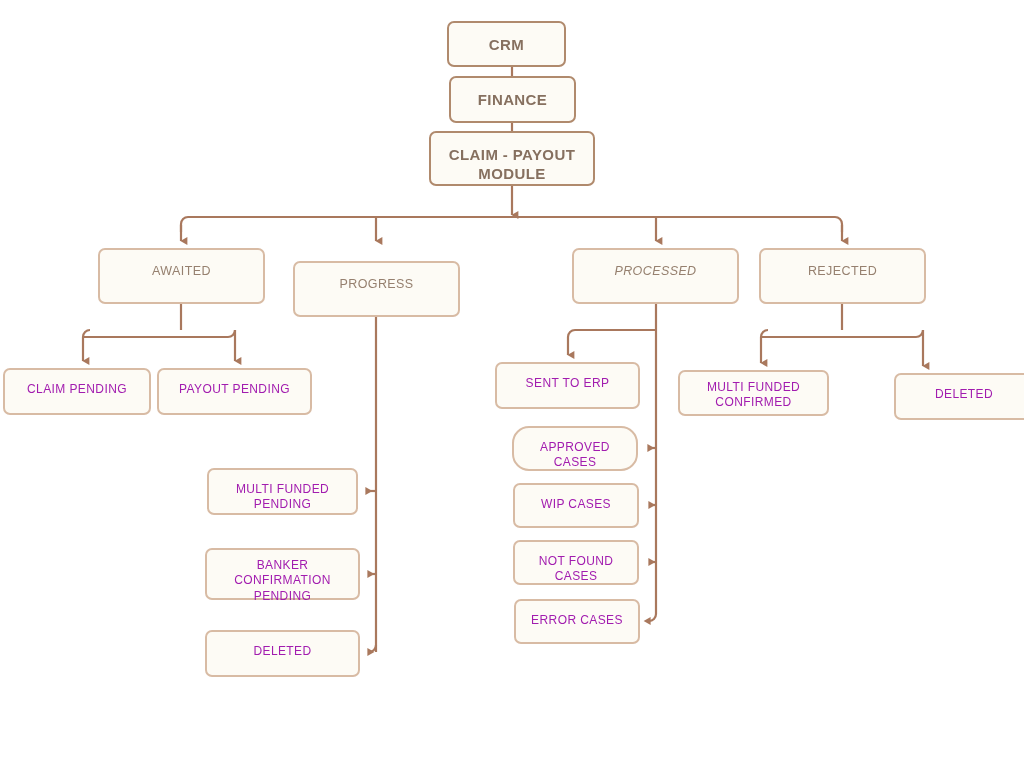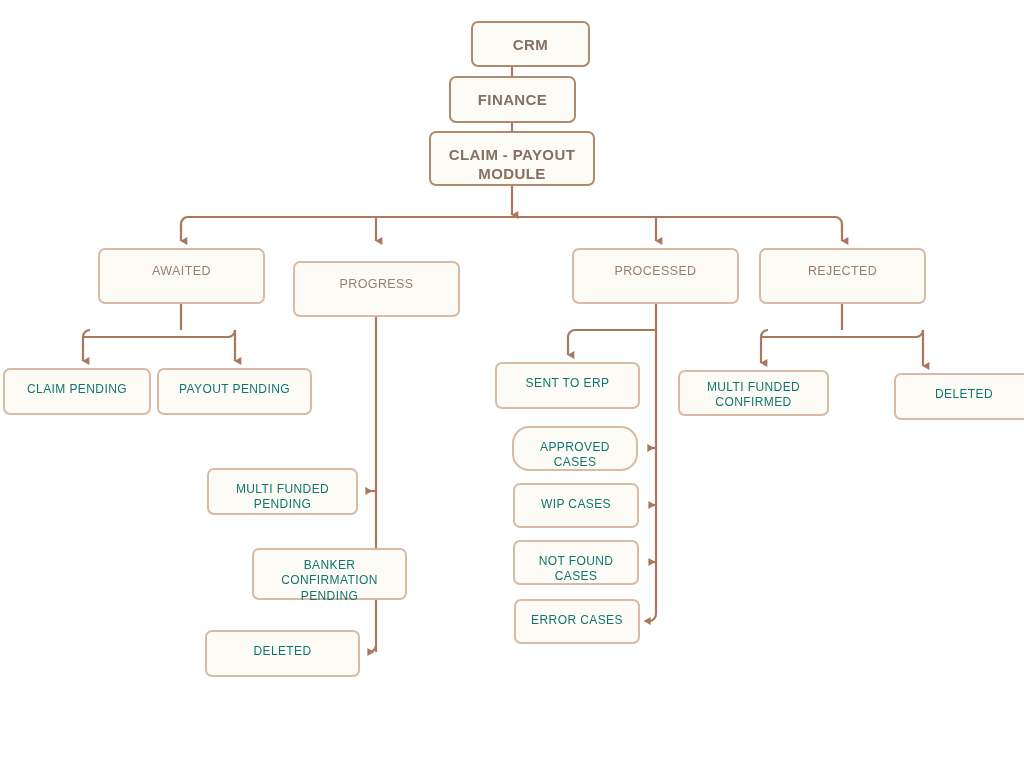--- a/index.html
+++ b/index.html
@@ -60,21 +60,21 @@
     font-size: 12.5px;
     font-weight: normal;
     border-color: #d8bba4;
     color: #96806f;
   }
   .node.level2-node > .node-label { padding-top: 13px; }
   .node.leaf-node {
     font-size: 12px;
     font-weight: normal;
     border-color: #d8bba4;
-    color: #0f766e;
+    color: #a21caf;
   }
   .node.leaf-node > .node-label { padding-top: 12px; }
   .node.leaf-node.two-line > .node-label { padding-top: 8px; }
 </style>
 </head>
 <body>
 
 <div id="diagram-canvas">
 
   <svg id="connector-layer" viewBox="0 0 1024 768" width="1024" height="768" xmlns="http://www.w3.org/2000/svg">
@@ -126,61 +126,61 @@
 
       <path d="M842,304 L842,330"></path>
       <path d="M761,337 L842,337 L916,337"></path>
       <path d="M768,330 a7,7 0 0 0 -7,7"></path>
       <path d="M916,337 a7,7 0 0 0 7,-7"></path>
       <path d="M761,337 L761,363" marker-end="url(#arrow-down)"></path>
       <path d="M923,330 L923,366" marker-end="url(#arrow-down)"></path>
     </g>
   </svg>
 
-  <div class="node root-node" style="left:471px; top:21px; width:119px; height:46px;">
+  <div class="node root-node" style="left:447px; top:21px; width:119px; height:46px;">
     <span class="node-label">CRM</span>
   </div>
 
   <div class="node root-node" style="left:429px; top:131px; width:166px; height:55px;">
     <span class="node-label">CLAIM - PAYOUT MODULE</span>
   </div>
 
   <div class="node root-node" style="left:449px; top:76px; width:127px; height:47px;">
     <span class="node-label">FINANCE</span>
   </div>
 
   <div class="node level2-node" style="left:98px; top:248px; width:167px; height:56px;">
     <span class="node-label">AWAITED</span>
   </div>
 
   <div class="node level2-node" style="left:293px; top:261px; width:167px; height:56px;">
     <span class="node-label">PROGRESS</span>
   </div>
 
-  <div class="node level2-node" style="left:572px; top:248px; width:167px; height:56px;">
+  <div class="node level2-node" style="left:572px; top:248px; width:167px; height:56px;font-style:italic;">
     <span class="node-label">PROCESSED</span>
   </div>
 
   <div class="node level2-node" style="left:759px; top:248px; width:167px; height:56px;">
     <span class="node-label">REJECTED</span>
   </div>
 
   <div class="node leaf-node" style="left:3px; top:368px; width:148px; height:47px;">
     <span class="node-label">CLAIM PENDING</span>
   </div>
 
   <div class="node leaf-node" style="left:157px; top:368px; width:155px; height:47px;">
     <span class="node-label">PAYOUT PENDING</span>
   </div>
 
   <div class="node leaf-node" style="left:207px; top:468px; width:151px; height:47px;">
     <span class="node-label">MULTI FUNDED PENDING</span>
   </div>
 
-  <div class="node leaf-node two-line" style="left:205px; top:548px; width:155px; height:52px;margin-left:47px;">
+  <div class="node leaf-node two-line" style="left:205px; top:548px; width:155px; height:52px;">
     <span class="node-label">BANKER CONFIRMATION PENDING</span>
   </div>
 
   <div class="node leaf-node" style="left:205px; top:630px; width:155px; height:47px;">
     <span class="node-label">DELETED</span>
   </div>
 
   <div class="node leaf-node" style="left:495px; top:362px; width:145px; height:47px;">
     <span class="node-label">SENT TO ERP</span>
   </div>

